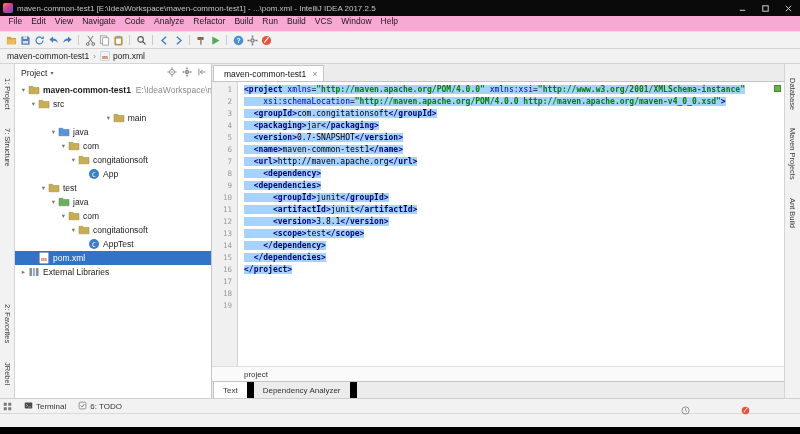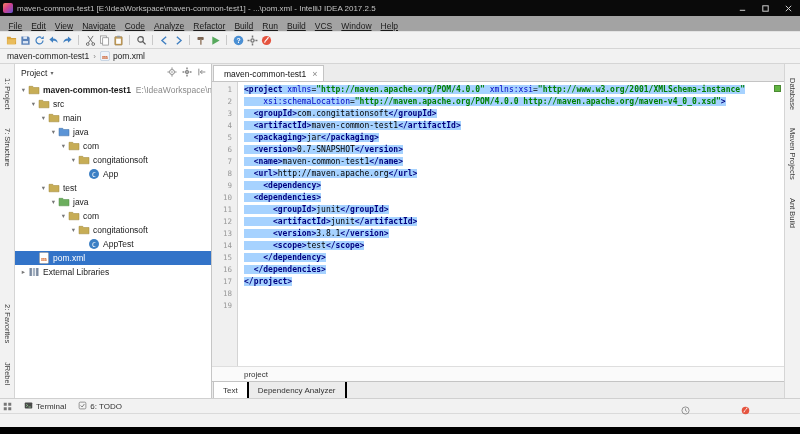--- a/index.html
+++ b/index.html
@@ -8,22 +8,22 @@
        -webkit-font-smoothing:antialiased;}
   
   .titlebar{height:16px;background:#0a0a0a;display:flex;align-items:center;flex:none;}
   .tb-icon{width:10px;height:10px;border-radius:2px;margin:0 4px 0 3px;flex:none;
            background:linear-gradient(135deg,#f7845e,#d1418c 45%,#5e55d6);}
   .tb-title{flex:1;color:#c4c4c4;font-size:8px;white-space:nowrap;overflow:hidden;}
   .tb-controls{display:flex;flex:none;}
   .tb-btn{width:23px;height:16px;display:flex;align-items:center;justify-content:center;}
   .tb-btn svg{width:9px;height:9px;}
   
-  .menubar{height:15px;background:#a3a3a3;display:flex;align-items:flex-end;padding-left:4px;
-           font-size:8.5px;color:#1a1a1a;flex:none;border-bottom:1px solid #e3e3e3;text-decoration:underline;}
+  .menubar{height:15px;background:#f9a8d4;display:flex;align-items:flex-start;padding-left:4px;
+           font-size:8.5px;color:#1a1a1a;flex:none;border-bottom:1px solid #e3e3e3;}
   .menu-item{padding:0 4.5px;white-space:nowrap;}
   
   .toolbar{height:16px;background:#f2f2f2;border-bottom:1px solid #d5d5d5;display:flex;
            align-items:center;padding-left:4px;flex:none;}
   .tbi{width:14px;height:14px;display:flex;align-items:center;justify-content:center;flex:none;}
   .tbi svg{width:11px;height:11px;}
   .tb-sep{width:1px;height:10px;background:#c9c9c9;margin:0 4px;flex:none;}
   
   .navbar{height:14px;background:#f2f2f2;border-bottom:1px solid #d5d5d5;display:flex;
           align-items:center;padding-left:7px;font-size:8.5px;color:#222;flex:none;gap:3px;}
@@ -72,21 +72,21 @@
   .tok-attr{color:#0000c4;}
   .tok-str{color:#008000;font-weight:bold;}
   .tok-txt{color:#000;}
   .tok-p{color:#000;}
   .annot{width:12px;flex:none;position:relative;background:#fff;}
   .annot .ok{position:absolute;top:3px;left:2px;width:7px;height:7px;background:#62b543;border:1px solid #4a8a33;box-sizing:border-box;}
   .ed-breadcrumb{height:14px;border-top:1px solid #dedede;background:#fafafa;display:flex;
                  align-items:center;padding-left:32px;font-size:8px;color:#333;flex:none;}
   .ed-bottom-tabs{height:16px;background:#ececec;border-top:1px solid #c4c4c4;display:flex;
                   align-items:stretch;padding-left:2px;flex:none;font-size:8px;color:#333;}
-  .btab{display:flex;align-items:center;padding:0 9px;border-right:2px solid #000000;}
+  .btab{display:flex;align-items:center;padding:0 9px;border-right:7px solid #000000;}
   .btab.active{background:#fff;border-left:1px solid #c4c4c4;margin-left:-1px;}
   
   .bottom-stripe{height:14px;background:#f2f2f2;border-top:1px solid #d0d0d0;display:flex;
                  align-items:center;font-size:8px;color:#333;padding-left:3px;flex:none;gap:12px;}
   .bs-item{display:flex;align-items:center;gap:3px;}
   .bs-item svg{width:9px;height:9px;}
   .statusbar{height:13px;background:#f2f2f2;border-top:1px solid #dadada;display:flex;
              align-items:center;font-size:8px;color:#444;padding:0 8px;flex:none;}
   .sb-right{margin-left:auto;display:flex;gap:14px;align-items:center;margin-right:18px;}
   .sb-item{display:flex;align-items:center;gap:10px;flex-direction:column;}
@@ -308,21 +308,21 @@
             <span class="tlabel bold">maven-common-test1</span>
             <span class="tpath">E:\IdeaWorkspace\maven-common-test1</span>
           </div>
           <div class="tree-row" style="padding-left: 14px;">
             <span class="chev">▾</span>
             <span class="ticon"><svg viewBox="0 0 12 12">
                 <path d="M1 2.3h3.7l1 1.2H11v6.3H1z" fill="#c7ad56" stroke="#9d8536" stroke-width="0.5"></path>
               </svg></span>
             <span class="tlabel">src</span>
           </div>
-          <div class="tree-row" style="padding-left: 24px;">
+          <div class="tree-row" style="padding-left: 24px; justify-content: center;">
             <span class="chev">▾</span>
             <span class="ticon"><svg viewBox="0 0 12 12">
                 <path d="M1 2.3h3.7l1 1.2H11v6.3H1z" fill="#c7ad56" stroke="#9d8536" stroke-width="0.5"></path>
               </svg></span>
             <span class="tlabel">main</span>
           </div>
           <div class="tree-row" style="padding-left: 34px;">
             <span class="chev">▾</span>
             <span class="ticon"><svg viewBox="0 0 12 12">
                 <path d="M1 2.3h3.7l1 1.2H11v6.3H1z" fill="#5b94d6" stroke="#3f6da3" stroke-width="0.5"></path>
@@ -434,21 +434,20 @@
             <div>15</div>
             <div>16</div>
             <div>17</div>
             <div>18</div>
             <div>19</div>
           </div>
         <div class="code">
             <div class="cline"><span class="sel"><span class="tok-tag">&lt;project</span><span class="tok-attr"> xmlns</span><span class="tok-p">=</span><span class="tok-str">"http://maven.apache.org/POM/4.0.0"</span><span class="tok-attr"> xmlns:xsi</span><span class="tok-p">=</span><span class="tok-str">"http://www.w3.org/2001/XMLSchema-instance"</span></span></div>
             <div class="cline"><span class="sel"><span class="tok-attr">    xsi:schemaLocation</span><span class="tok-p">=</span><span class="tok-str">"http://maven.apache.org/POM/4.0.0 http://maven.apache.org/maven-v4_0_0.xsd"</span><span class="tok-tag">&gt;</span></span></div>
             <div class="cline"><span class="sel"><span class="tok-tag">  &lt;groupId&gt;</span><span class="tok-txt">com.congitationsoft</span><span class="tok-tag">&lt;/groupId&gt;</span></span></div>
-            <div class="cline"><span class="sel"><span class="tok-tag">  &lt;artifactId&gt;</span><span class="tok-txt">maven-common-test1</span><span class="tok-tag">&lt;/artifactId&gt;</span></span></div>
             <div class="cline"><span class="sel"><span class="tok-tag">  &lt;packaging&gt;</span><span class="tok-txt">jar</span><span class="tok-tag">&lt;/packaging&gt;</span></span></div>
             <div class="cline"><span class="sel"><span class="tok-tag">  &lt;version&gt;</span><span class="tok-txt">0.7-SNAPSHOT</span><span class="tok-tag">&lt;/version&gt;</span></span></div>
             <div class="cline"><span class="sel"><span class="tok-tag">  &lt;name&gt;</span><span class="tok-txt">maven-common-test1</span><span class="tok-tag">&lt;/name&gt;</span></span></div>
             <div class="cline"><span class="sel"><span class="tok-tag">  &lt;url&gt;</span><span class="tok-txt">http://maven.apache.org</span><span class="tok-tag">&lt;/url&gt;</span></span></div>
             <div class="cline"><span class="sel"><span class="tok-tag">    &lt;dependency&gt;</span></span></div>
             <div class="cline"><span class="sel"><span class="tok-tag">  &lt;dependencies&gt;</span></span></div>
             <div class="cline"><span class="sel"><span class="tok-tag">      &lt;groupId&gt;</span><span class="tok-txt">junit</span><span class="tok-tag">&lt;/groupId&gt;</span></span></div>
             <div class="cline"><span class="sel"><span class="tok-tag">      &lt;artifactId&gt;</span><span class="tok-txt">junit</span><span class="tok-tag">&lt;/artifactId&gt;</span></span></div>
             <div class="cline"><span class="sel"><span class="tok-tag">      &lt;version&gt;</span><span class="tok-txt">3.8.1</span><span class="tok-tag">&lt;/version&gt;</span></span></div>
             <div class="cline"><span class="sel"><span class="tok-tag">      &lt;scope&gt;</span><span class="tok-txt">test</span><span class="tok-tag">&lt;/scope&gt;</span></span></div>

